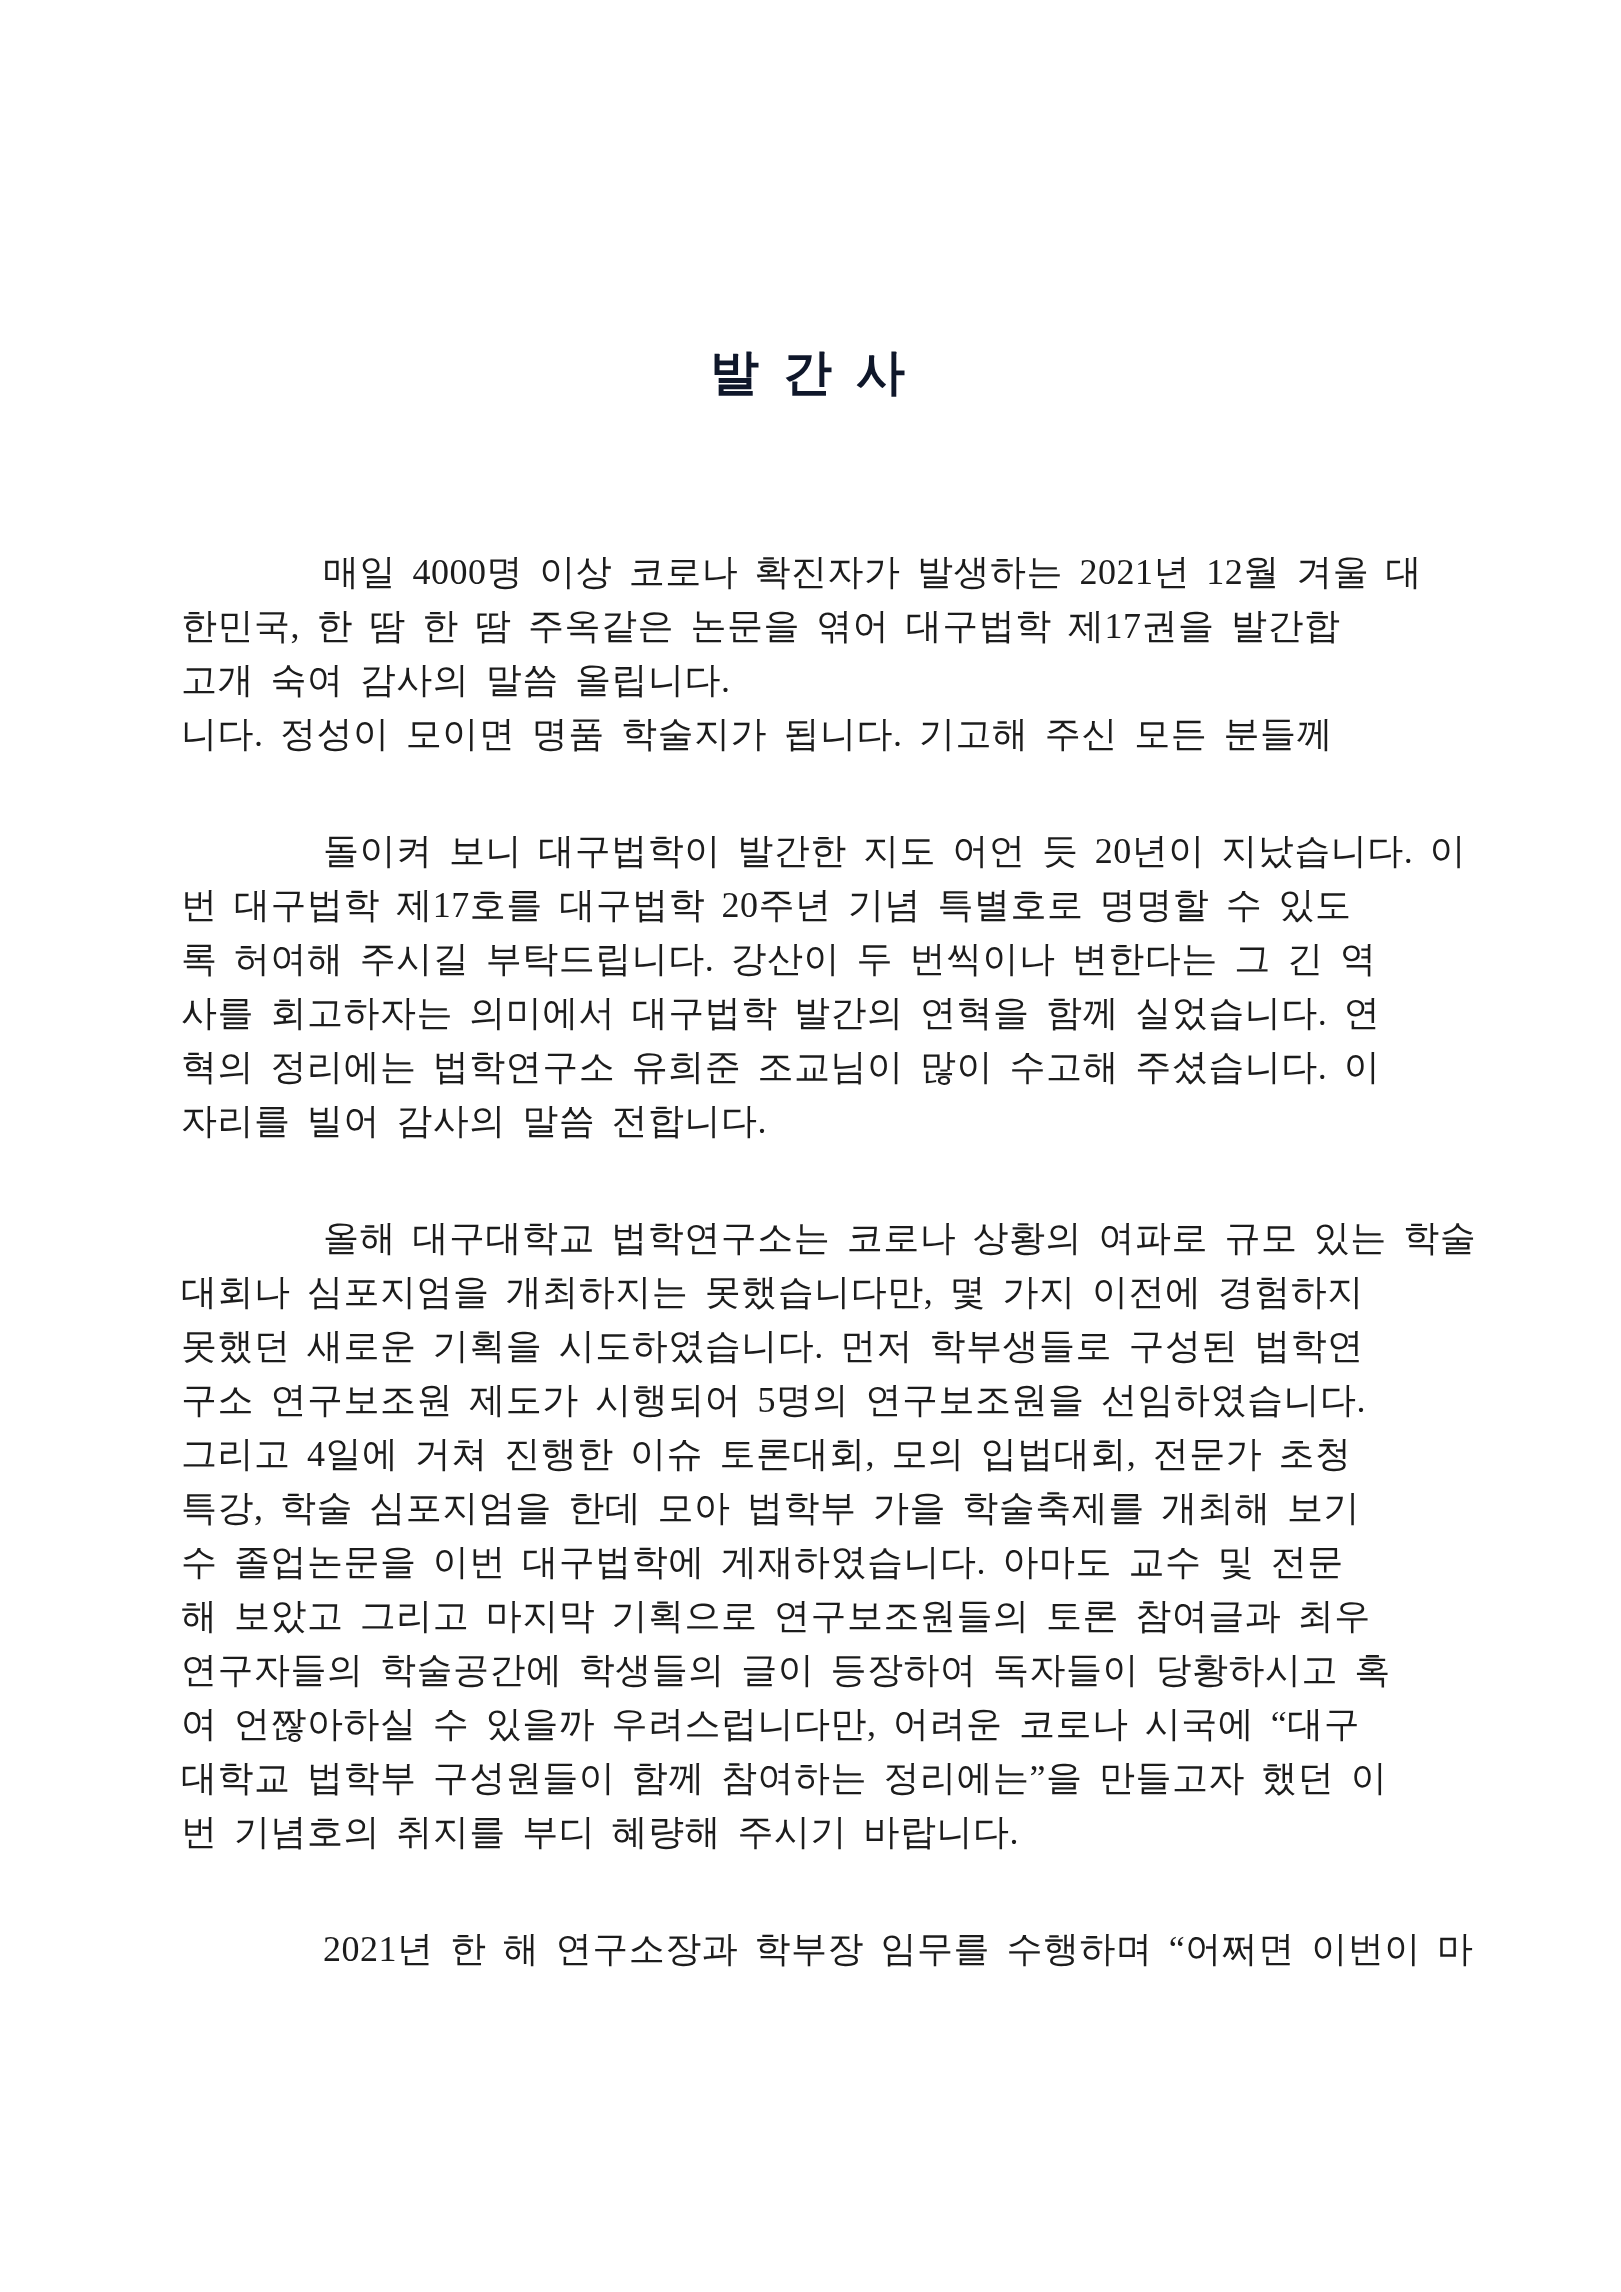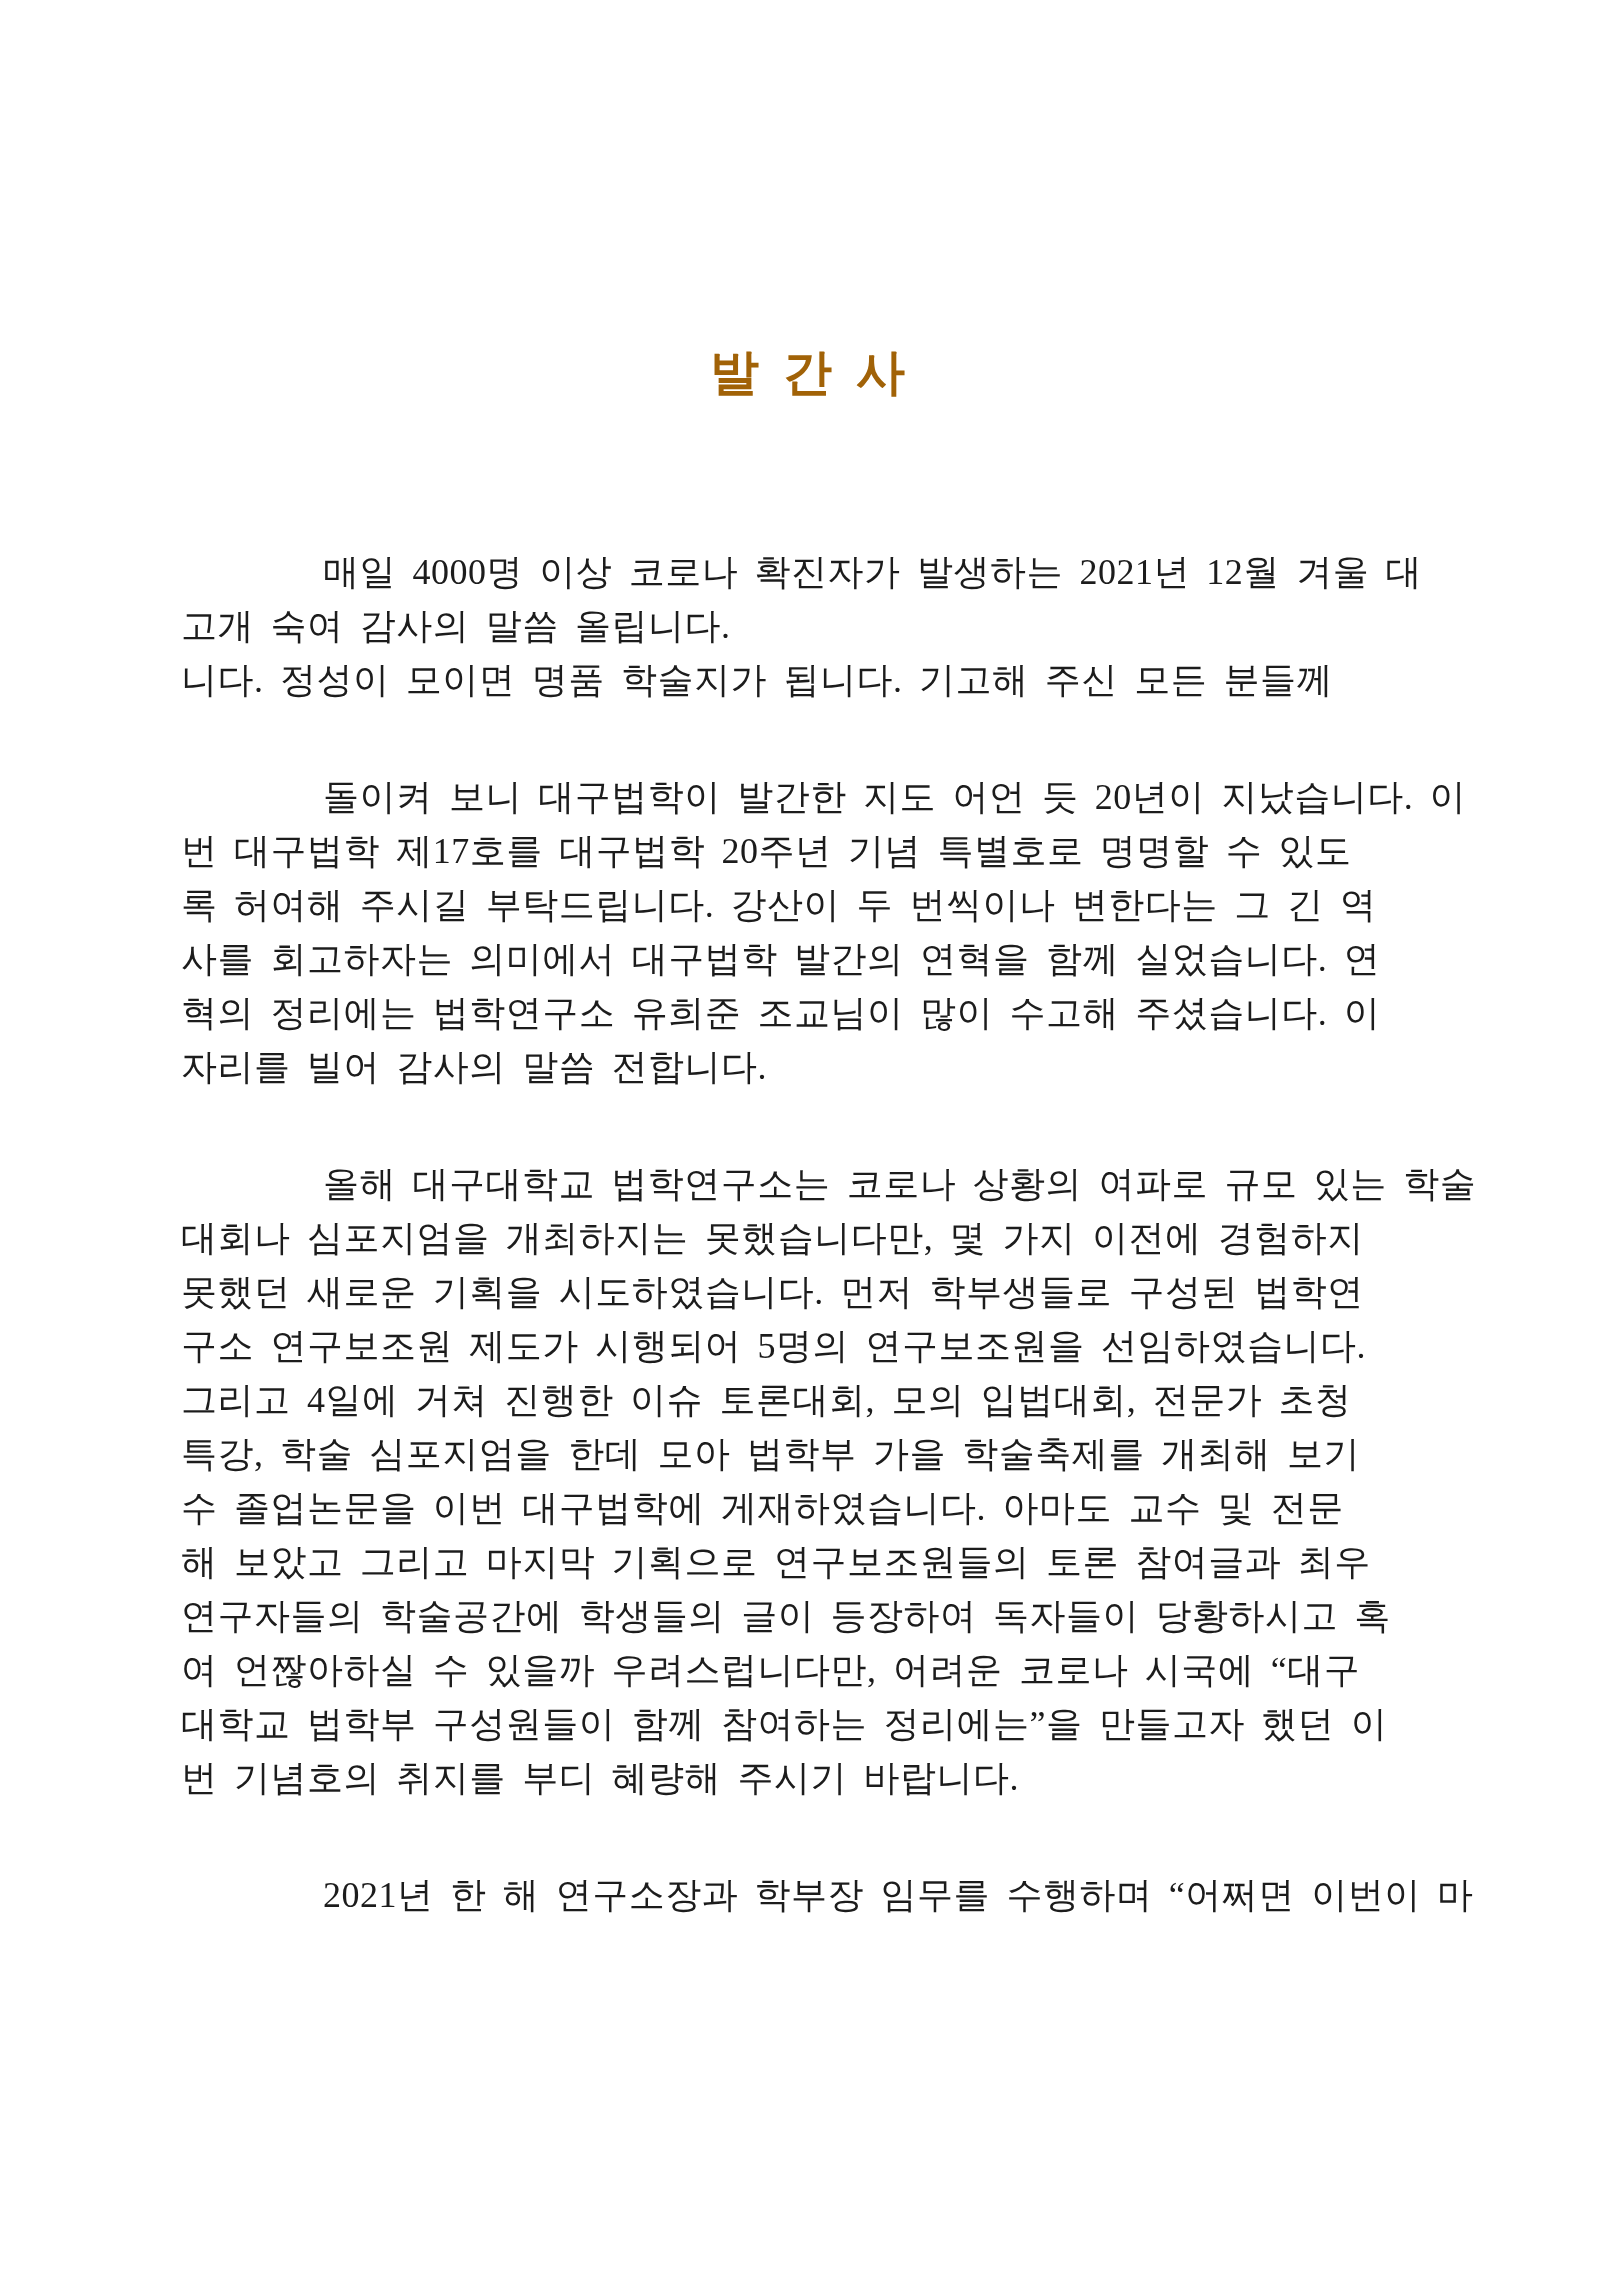--- a/index.html
+++ b/index.html
@@ -20,21 +20,21 @@
     position: absolute;
     top: 343px;
     left: 0;
     right: 0;
     margin: 0;
     text-align: center;
     font-size: 49px;
     line-height: 59px;
     font-weight: 700;
     letter-spacing: 5.9px;
-    color: #a16207;
+    color: #0f172a;
   }
   .doc-body {
     position: absolute;
     top: 529px;
     left: 165px;
     width: 1296px;
   }
   .para {
     margin: 16px;
   }
@@ -54,20 +54,21 @@
   }
 </style>
 </head>
 <body>
 
 <div class="page">
   <h1 class="title">발 간 사</h1>
   <div class="doc-body">
       <div class="para">
         <div class="line first-line">매일 4000명 이상 코로나 확진자가 발생하는 2021년 12월 겨울 대</div>
+        <div class="line">한민국, 한 땀 한 땀 주옥같은 논문을 엮어 대구법학 제17권을 발간합</div>
         <div class="line">고개 숙여 감사의 말씀 올립니다.</div>
         <div class="line">니다. 정성이 모이면 명품 학술지가 됩니다. 기고해 주신 모든 분들께</div>
       </div>
       <div class="para">
         <div class="line first-line">돌이켜 보니 대구법학이 발간한 지도 어언 듯 20년이 지났습니다. 이</div>
         <div class="line">번 대구법학 제17호를 대구법학 20주년 기념 특별호로 명명할 수 있도</div>
         <div class="line">록 허여해 주시길 부탁드립니다. 강산이 두 번씩이나 변한다는 그 긴 역</div>
         <div class="line">사를 회고하자는 의미에서 대구법학 발간의 연혁을 함께 실었습니다. 연</div>
         <div class="line">혁의 정리에는 법학연구소 유희준 조교님이 많이 수고해 주셨습니다. 이</div>
         <div class="line">자리를 빌어 감사의 말씀 전합니다.</div>

